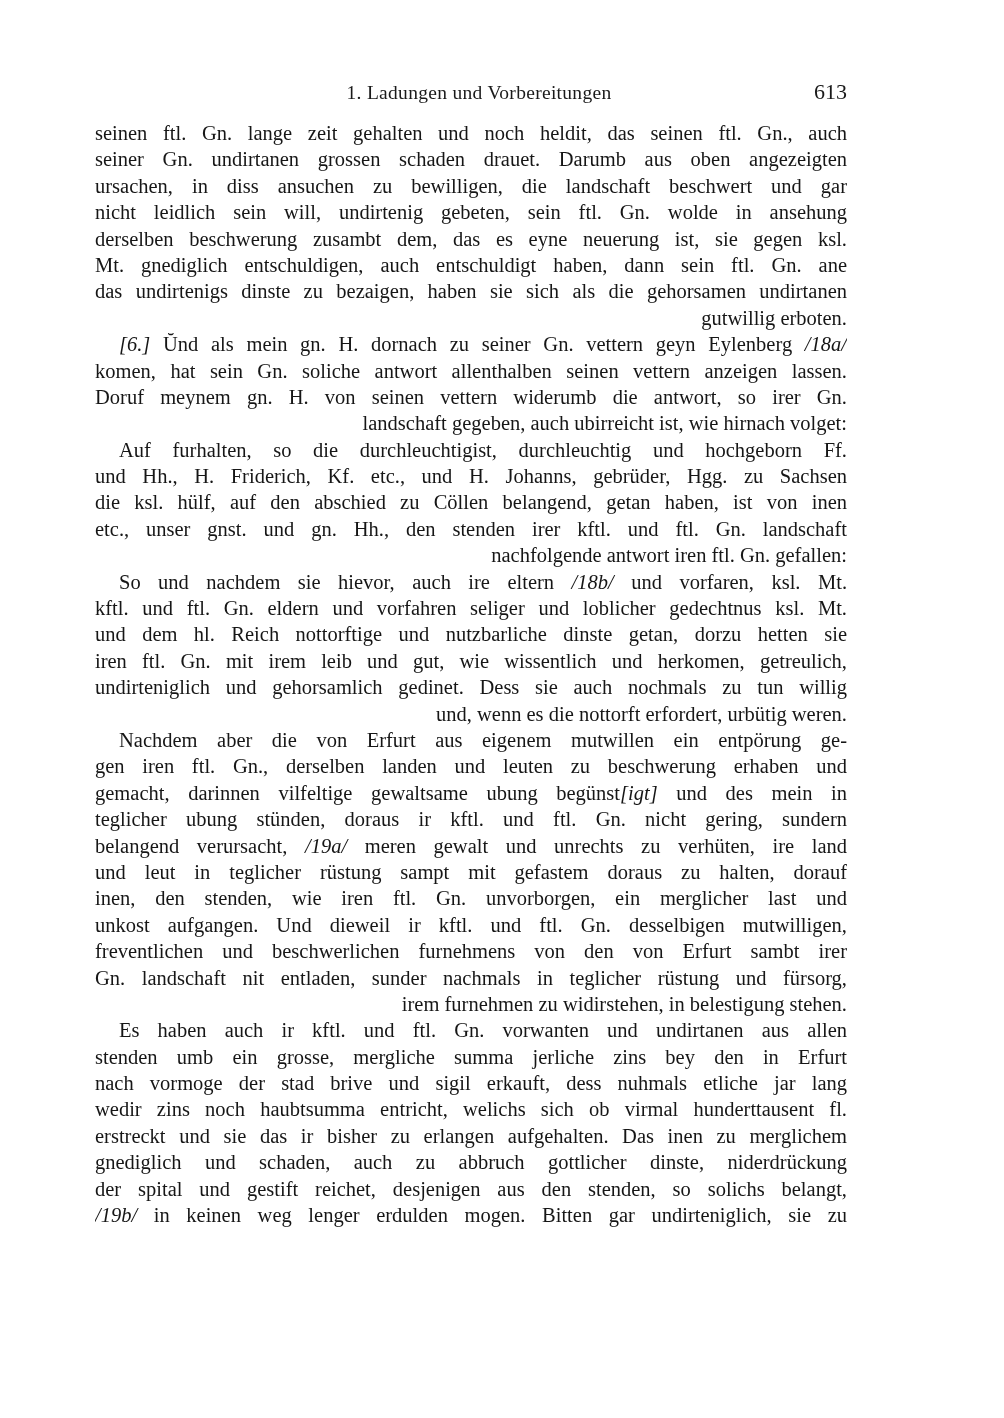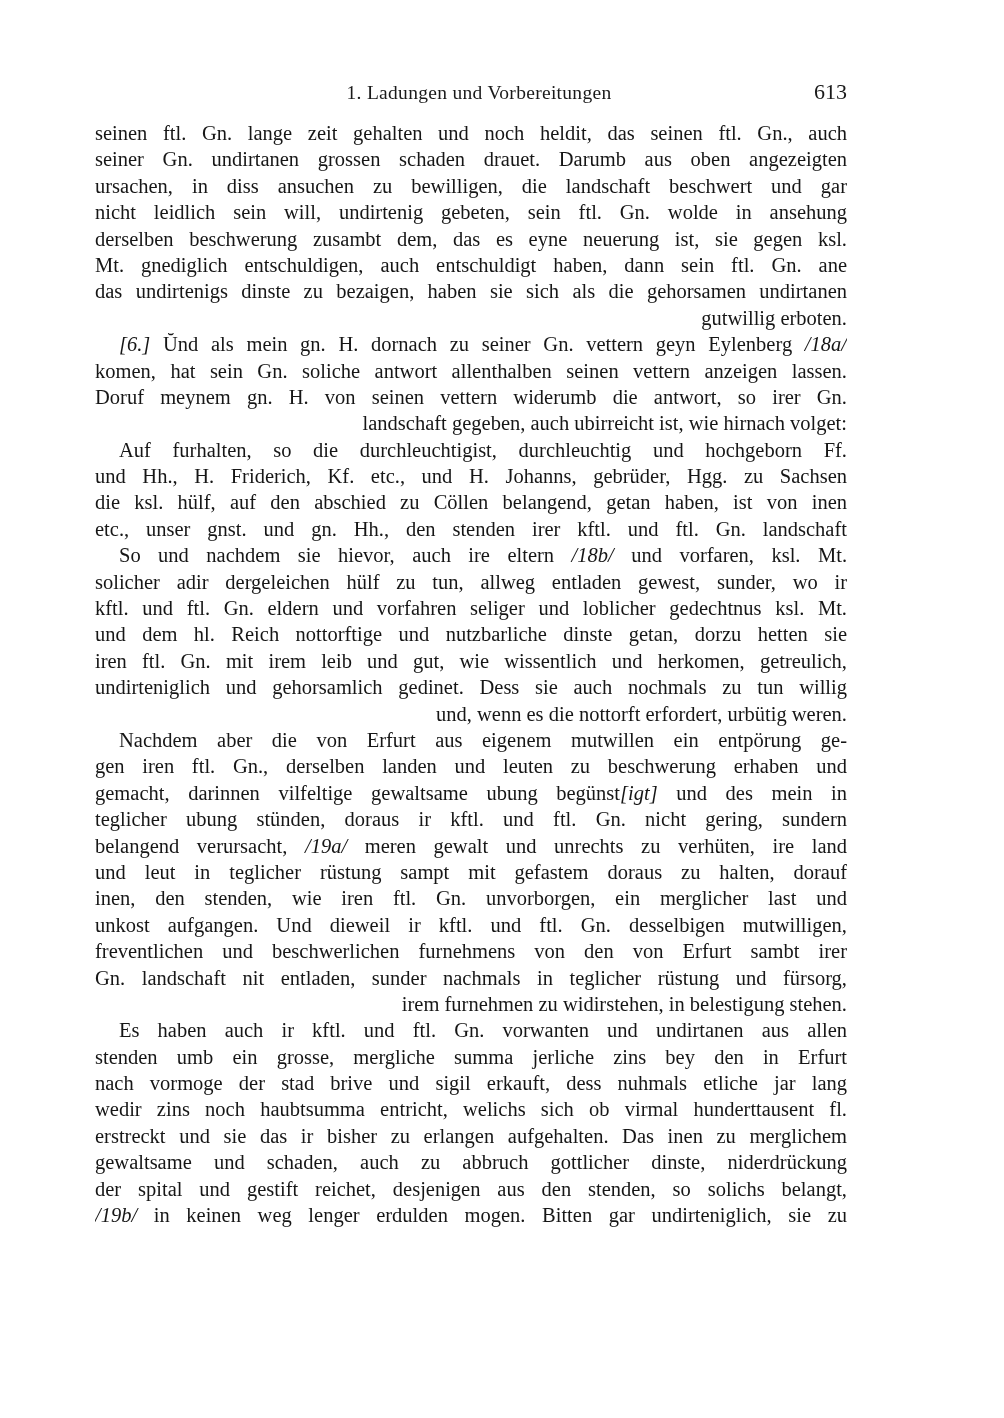--- a/index.html
+++ b/index.html
@@ -86,24 +86,24 @@
           <div class="line just indent"><span class="it">[6.]</span><span> Ŭnd als mein gn. H. dornach zu seiner Gn. vettern geyn Eylenberg </span><span class="it">/18a/</span></div>
           <div class="line just"><span>komen, hat sein Gn. soliche antwort allenthalben seinen vettern anzeigen lassen.</span></div>
           <div class="line just"><span>Doruf meynem gn. H. von seinen vettern widerumb die antwort, so irer Gn.</span></div>
           <div class="line"><span>landschaft gegeben, auch ubirreicht ist, wie hirnach volget:</span></div>
         </div>
         <div class="para">
           <div class="line just indent"><span>Auf furhalten, so die durchleuchtigist, durchleuchtig und hochgeborn Ff.</span></div>
           <div class="line just"><span>und Hh., H. Friderich, Kf. etc., und H. Johanns, gebrüder, Hgg. zu Sachsen</span></div>
           <div class="line just"><span>die ksl. hülf, auf den abschied zu Cöllen belangend, getan haben, ist von inen</span></div>
           <div class="line just"><span>etc., unser gnst. und gn. Hh., den stenden irer kftl. und ftl. Gn. landschaft</span></div>
+          <div class="line"><span>nachfolgende antwort iren ftl. Gn. gefallen:</span></div>
         </div>
         <div class="para">
           <div class="line just indent"><span>So und nachdem sie hievor, auch ire eltern </span><span class="it">/18b/</span><span> und vorfaren, ksl. Mt.</span></div>
-          <div class="line just"><span>solicher adir dergeleichen hülf zu tun, allweg entladen gewest, sunder, wo ir</span></div>
           <div class="line just"><span>kftl. und ftl. Gn. eldern und vorfahren seliger und loblicher gedechtnus ksl. Mt.</span></div>
           <div class="line just"><span>und dem hl. Reich nottorftige und nutzbarliche dinste getan, dorzu hetten sie</span></div>
           <div class="line just"><span>iren ftl. Gn. mit irem leib und gut, wie wissentlich und herkomen, getreulich,</span></div>
           <div class="line just"><span>undirteniglich und gehorsamlich gedinet. Dess sie auch nochmals zu tun willig</span></div>
           <div class="line"><span>und, wenn es die nottorft erfordert, urbütig weren.</span></div>
         </div>
         <div class="para">
           <div class="line just indent"><span>Nachdem aber die von Erfurt aus eigenem mutwillen ein entpörung ge-</span></div>
           <div class="line just"><span>gen iren ftl. Gn., derselben landen und leuten zu beschwerung erhaben und</span></div>
           <div class="line just"><span>gemacht, darinnen vilfeltige gewaltsame ubung begünst</span><span class="it">[igt]</span><span> und des mein in</span></div>
@@ -115,19 +115,19 @@
           <div class="line just"><span>freventlichen und beschwerlichen furnehmens von den von Erfurt sambt irer</span></div>
           <div class="line just"><span>Gn. landschaft nit entladen, sunder nachmals in teglicher rüstung und fürsorg,</span></div>
           <div class="line"><span>irem furnehmen zu widirstehen, in belestigung stehen.</span></div>
         </div>
         <div class="para">
           <div class="line just indent"><span>Es haben auch ir kftl. und ftl. Gn. vorwanten und undirtanen aus allen</span></div>
           <div class="line just"><span>stenden umb ein grosse, mergliche summa jerliche zins bey den in Erfurt</span></div>
           <div class="line just"><span>nach vormoge der stad brive und sigil erkauft, dess nuhmals etliche jar lang</span></div>
           <div class="line just"><span>wedir zins noch haubtsumma entricht, welichs sich ob virmal hunderttausent fl.</span></div>
           <div class="line just"><span>erstreckt und sie das ir bisher zu erlangen aufgehalten. Das inen zu merglichem</span></div>
-          <div class="line just"><span>gewaltsame und schaden, auch zu abbruch gottlicher dinste, niderdrückung</span></div>
+          <div class="line just"><span>gnediglich und schaden, auch zu abbruch gottlicher dinste, niderdrückung</span></div>
           <div class="line just"><span>der spital und gestift reichet, desjenigen aus den stenden, so solichs belangt,</span></div>
           <div class="line just"><span class="it">/19b/</span><span> in keinen weg lenger erdulden mogen. Bitten gar undirteniglich, sie zu</span></div>
         </div>
       </div>
   </div>
 </div>
 
 </body></html>

